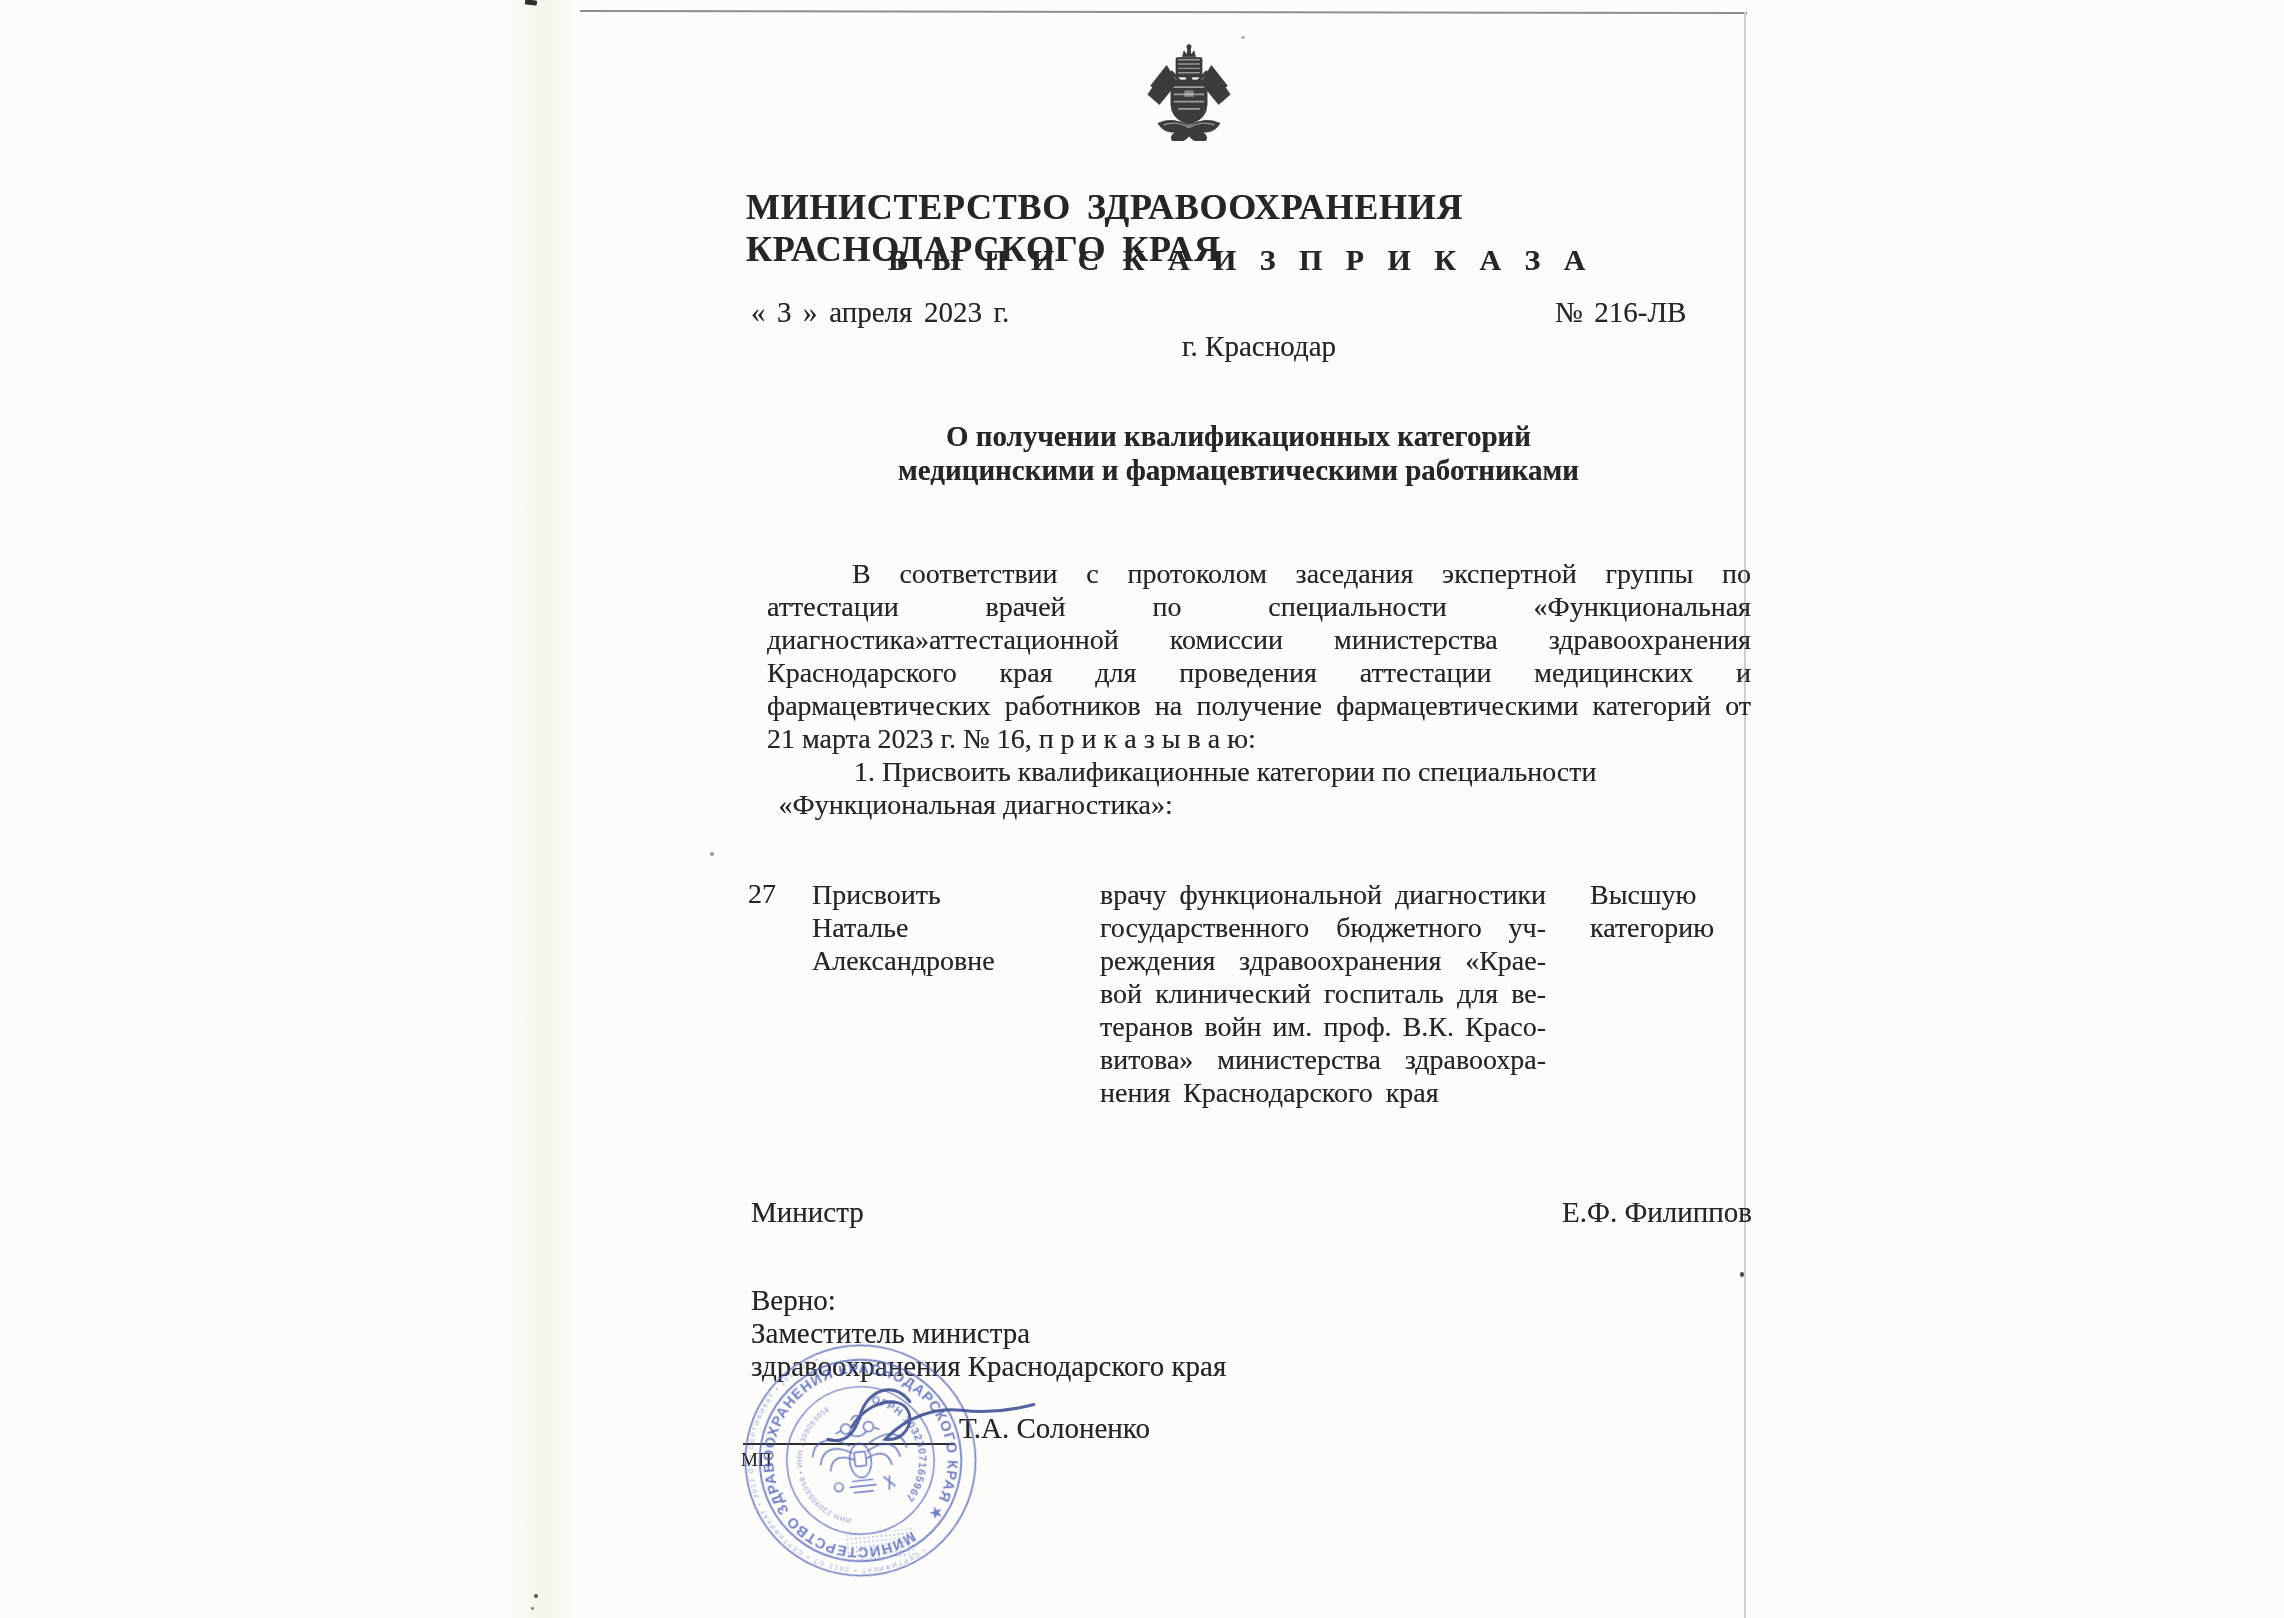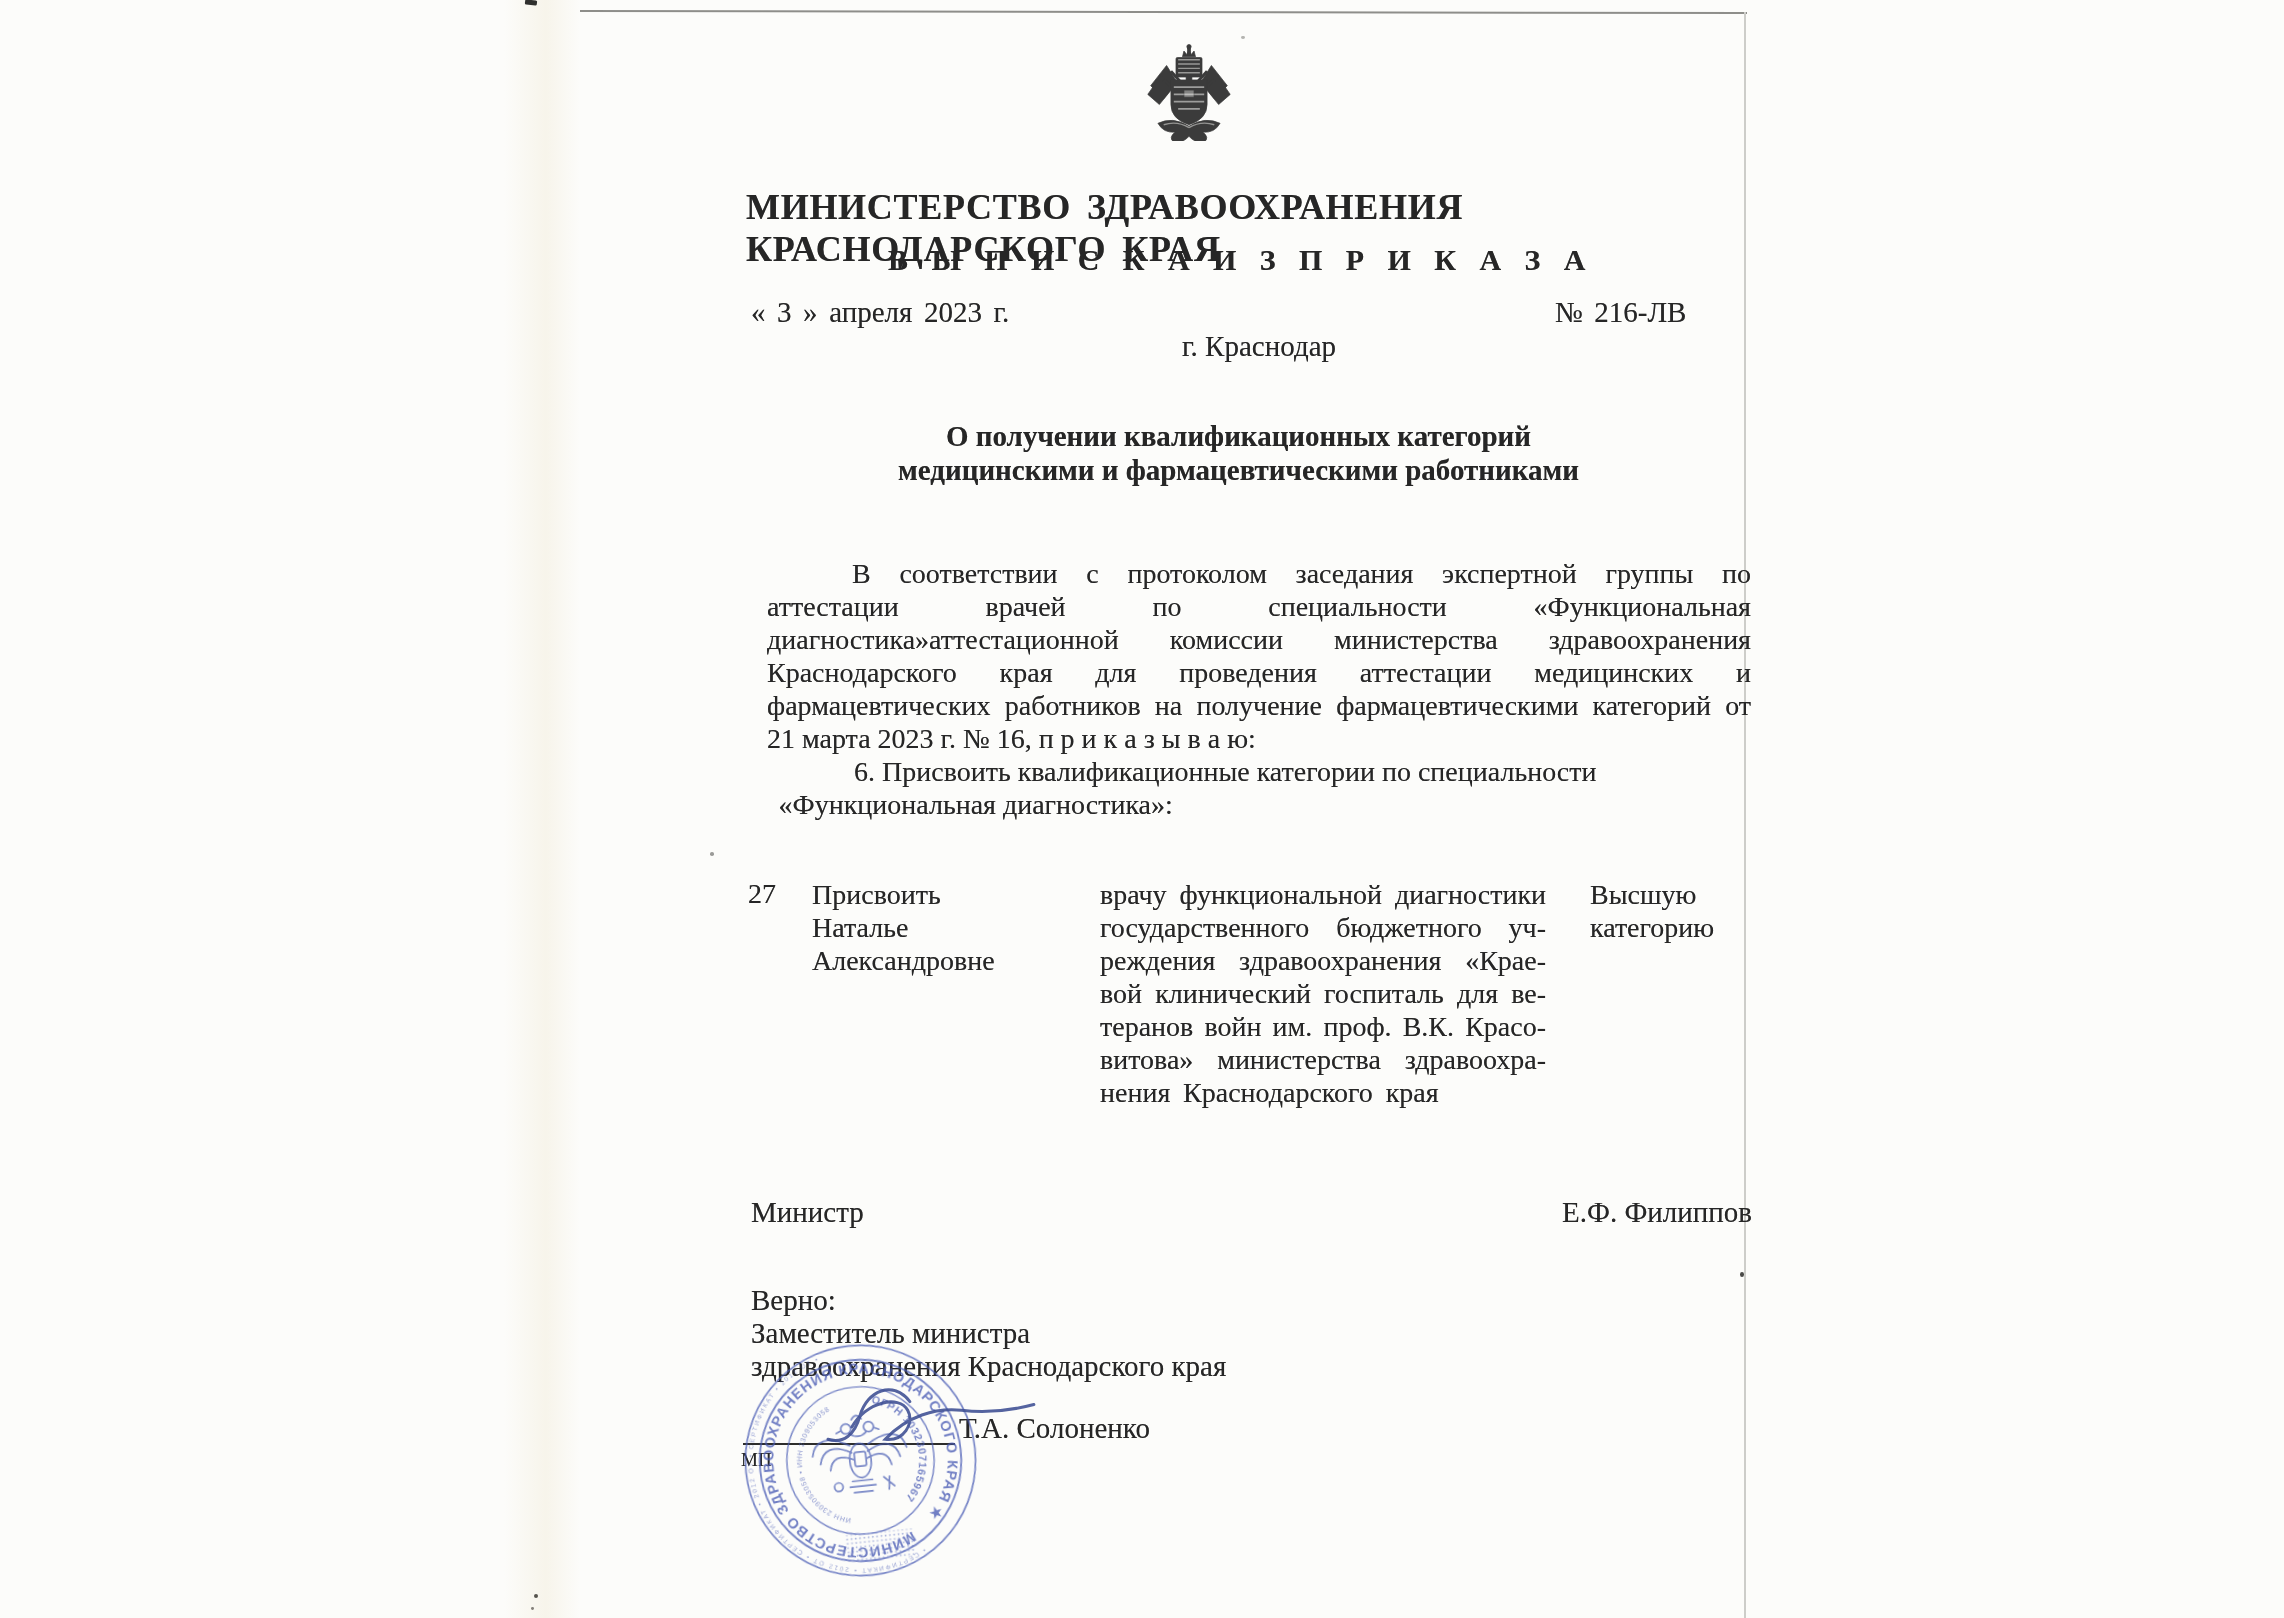--- a/index.html
+++ b/index.html
@@ -106,21 +106,21 @@
   <div>медицинскими и фармацевтическими работниками</div>
 </div>
 
 <div class="abs bodyblock doc-text" id="body-lines">
     <div class="bl j" style="text-indent: 85px;">В соответствии с протоколом заседания экспертной группы по</div>
     <div class="bl j">аттестации врачей по специальности «Функциональная</div>
     <div class="bl j">диагностика»аттестационной комиссии министерства здравоохранения</div>
     <div class="bl j">Краснодарского края для проведения аттестации медицинских и</div>
     <div class="bl j">фармацевтических работников на получение фармацевтическими категорий от</div>
     <div class="bl">21 марта  2023 г.  №  16,  п р и к а з ы в а ю:</div>
-    <div class="bl" style="text-indent: 87px;">6. Присвоить  квалификационные  категории  по специальности</div>
+    <div class="bl" style="text-indent: 87px;">1. Присвоить  квалификационные  категории  по специальности</div>
     <div class="bl" style="text-indent: 11.6px;">«Функциональная диагностика»:</div>
   </div>
 
 <div class="abs t-num doc-text">27</div>
 <div class="abs t-name doc-text" id="col-name">
     <div class="trow">Присвоить</div>
     <div class="trow">Наталье</div>
     <div class="trow">Александровне</div>
   </div>
 <div class="abs t-pos doc-text" id="col-pos">

